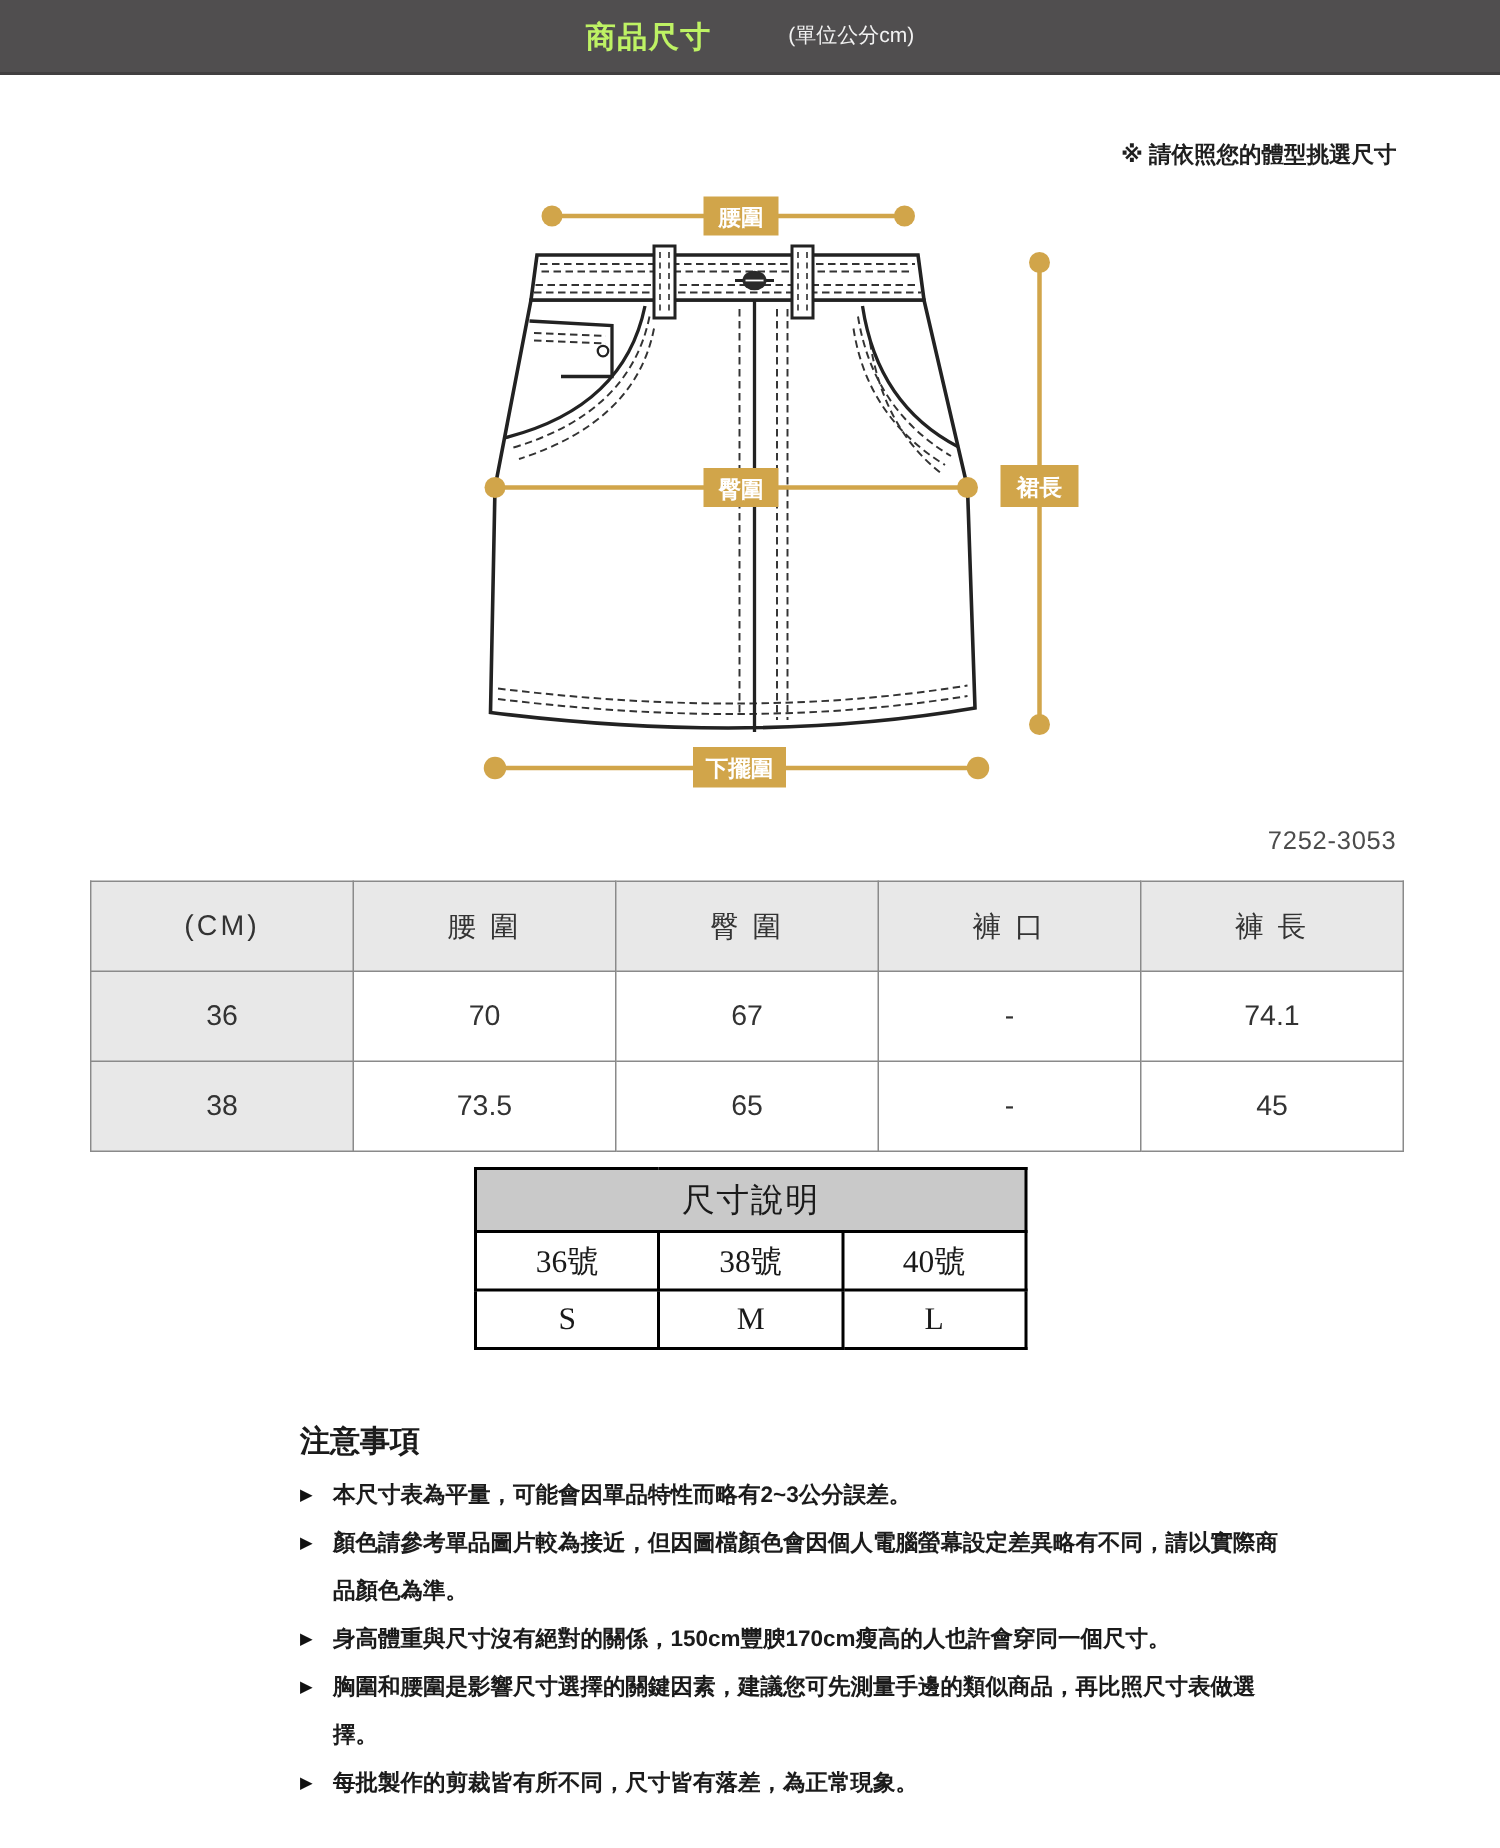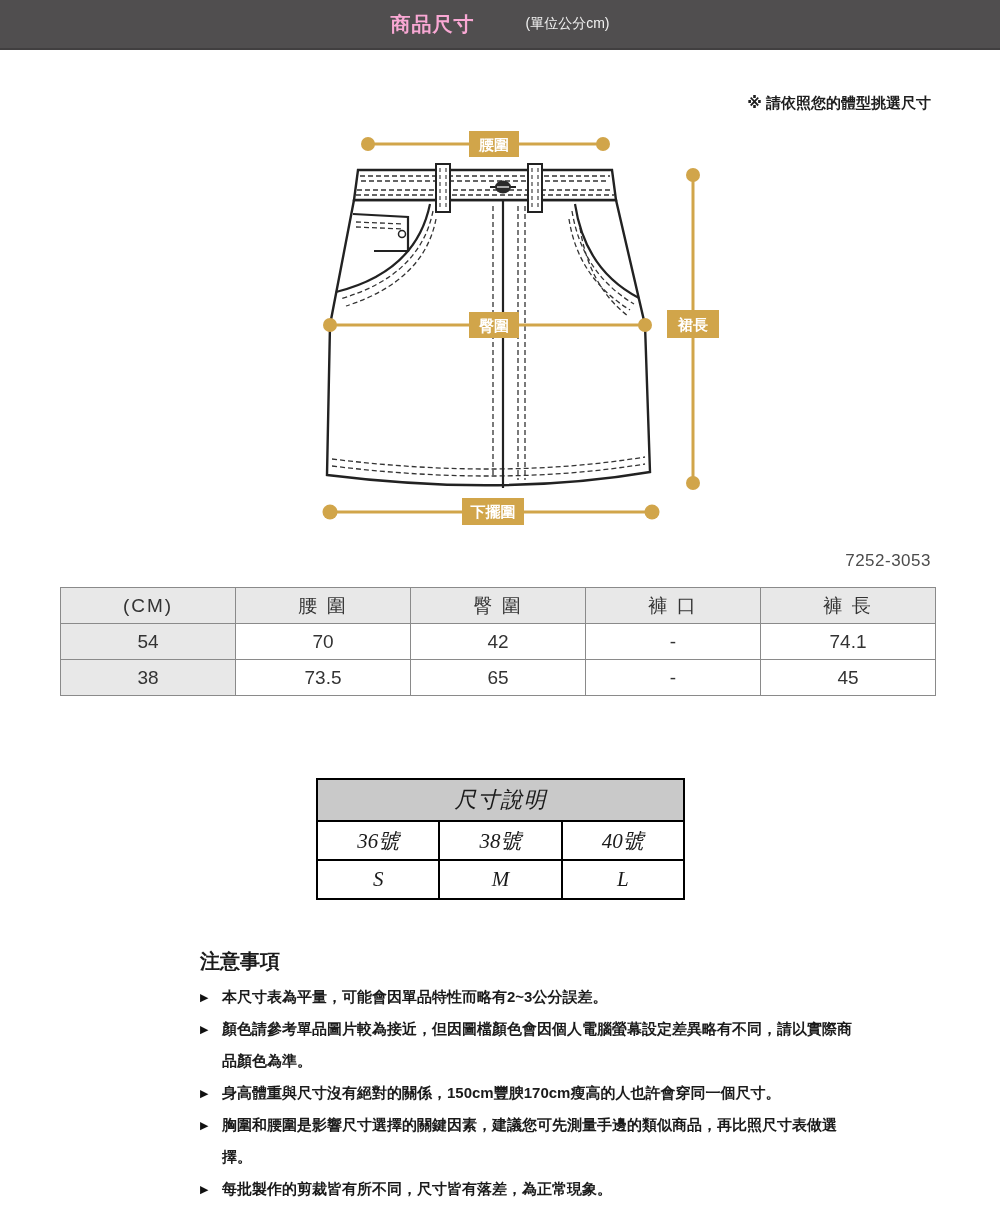--- a/index.html
+++ b/index.html
@@ -2,40 +2,40 @@
 <html><head>
 <meta charset="utf-8">
 <style>
   html,body{margin:0;padding:0;background:#fff;}
   .page{position:relative;width:1000px;height:1232px;background:#fff;overflow:hidden;
         font-family:"Liberation Sans","DejaVu Sans",sans-serif;color:#222;}
 
   
   .header-bar{position:absolute;left:0;top:0;width:100%;height:48px;background:#504e4f;
               border-bottom:2px solid #413f40;display:flex;align-items:center;justify-content:center;gap:7px;}
-  .header-bar .title{color:#f9a8d4;font-size:20px;font-weight:bold;letter-spacing:1px;}
+  .header-bar .title{color:#bef264;font-size:20px;font-weight:bold;letter-spacing:1px;}
   .header-bar .subtitle{color:#f2f2f2;font-size:14px;margin-left:44px;}
 
   .fit-note{position:absolute;top:74px;right:69px;font-size:15px;font-weight:bold;color:#1f1f1f;margin-top:20px;}
 
   .diagram{position:absolute;left:290px;top:120px;width:430px;height:420px;}
   .measure-label{fill:#fff;font-size:15px;font-weight:bold;text-anchor:middle;}
 
   .product-code{position:absolute;top:551px;right:69px;font-size:17px;color:#4c4c4c;letter-spacing:0.5px;}
 
   
   .size-table{position:absolute;left:60px;top:587px;width:876px;border-collapse:collapse;table-layout:fixed;}
   .size-table th,.size-table td{border:1px solid #8a8a8a;height:35px;text-align:center;vertical-align:middle;
-        font-size:19px;font-weight:normal;color:#333;background:#fff;padding:0;}
+        font-size:19px;font-weight:normal;color:#333;background:#fff;padding:12px;}
   .size-table th{background:#e8e8e8;letter-spacing:2px;}
   .size-table td.rowhead{background:#e8e8e8;}
 
   
   .legend-table{position:absolute;left:316px;top:778px;width:369px;border-collapse:collapse;table-layout:fixed;
-        font-family:"Liberation Serif","DejaVu Serif",serif;font-style:italic;}
+        font-family:"Liberation Serif","DejaVu Serif",serif;}
   .legend-table th,.legend-table td{border:2px solid #000;text-align:center;vertical-align:middle;
         color:#1a1a1a;padding:0;background:#fff;}
   .legend-table th{height:40px;background:#c9c9c9;font-size:22px;font-weight:normal;letter-spacing:1px;}
   .legend-table td{height:37px;font-size:21px;text-align:center;}
 
   
   .notes{position:absolute;left:200px;top:949px;width:660px;color:#1b1b1b;}
   .notes-heading{font-size:20px;font-weight:bold;line-height:24px;margin-bottom:8px;}
   .note-item{display:flex;align-items:flex-start;font-size:15px;font-weight:bold;line-height:32px;}
   .note-item .bullet{flex:0 0 22px;font-size:11px;line-height:32px;color:#111;}
@@ -140,23 +140,23 @@
   <table class="size-table">
     <tbody>
         <tr>
       <th>(CM)</th>
       <th>腰 圍</th>
       <th>臀 圍</th>
       <th>褲 口</th>
       <th>褲 長</th>
     </tr>
     <tr>
-      <td class="rowhead">54</td>
+      <td class="rowhead">36</td>
       <td>70</td>
-      <td>42</td>
+      <td>67</td>
       <td>-</td>
       <td>74.1</td>
     </tr>
     <tr>
       <td class="rowhead">38</td>
       <td>73.5</td>
       <td>65</td>
       <td>-</td>
       <td>45</td>
     </tr>

